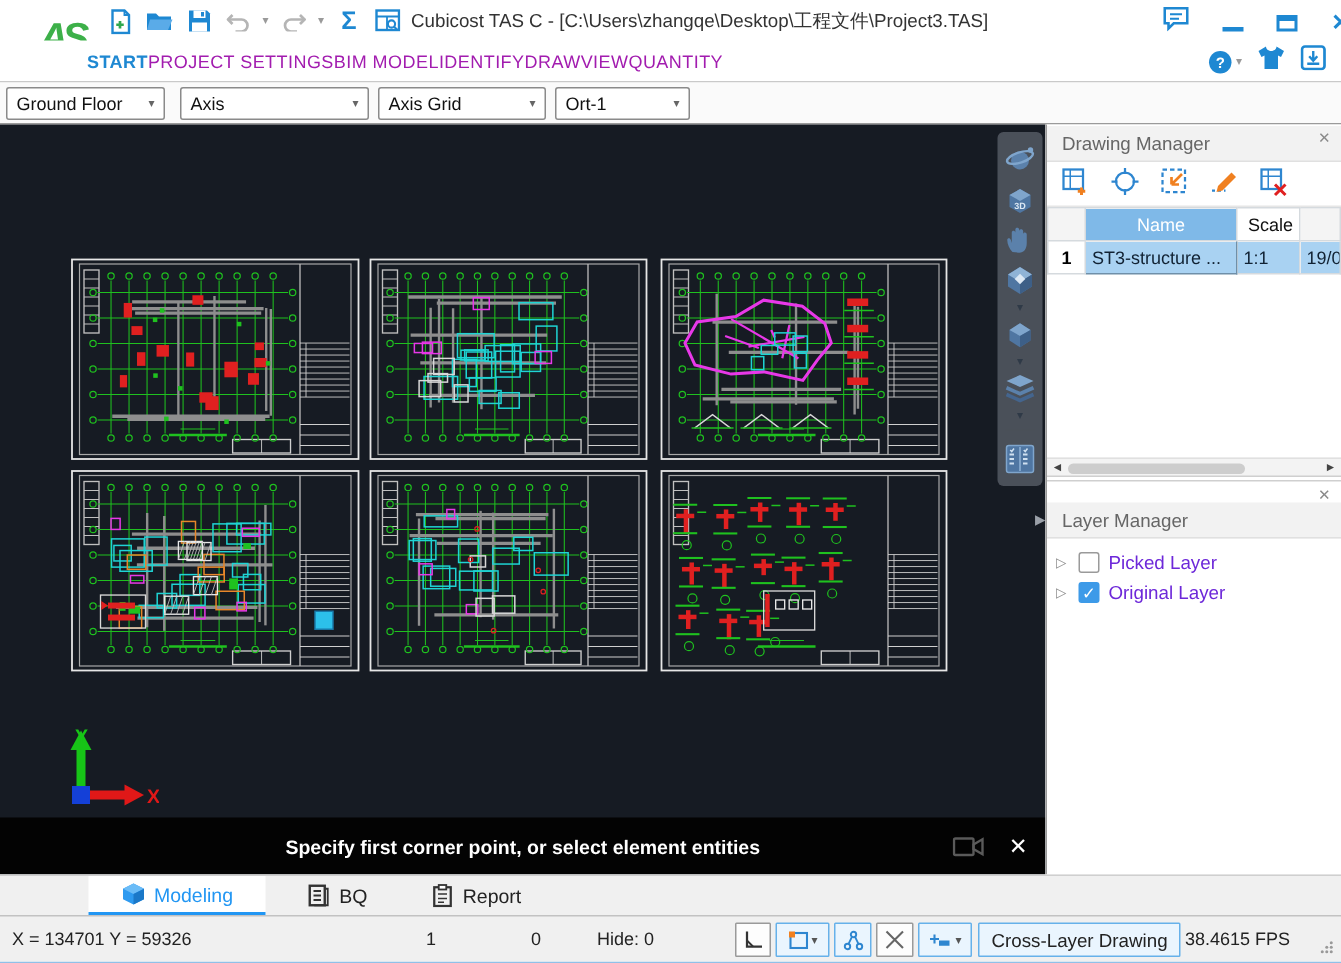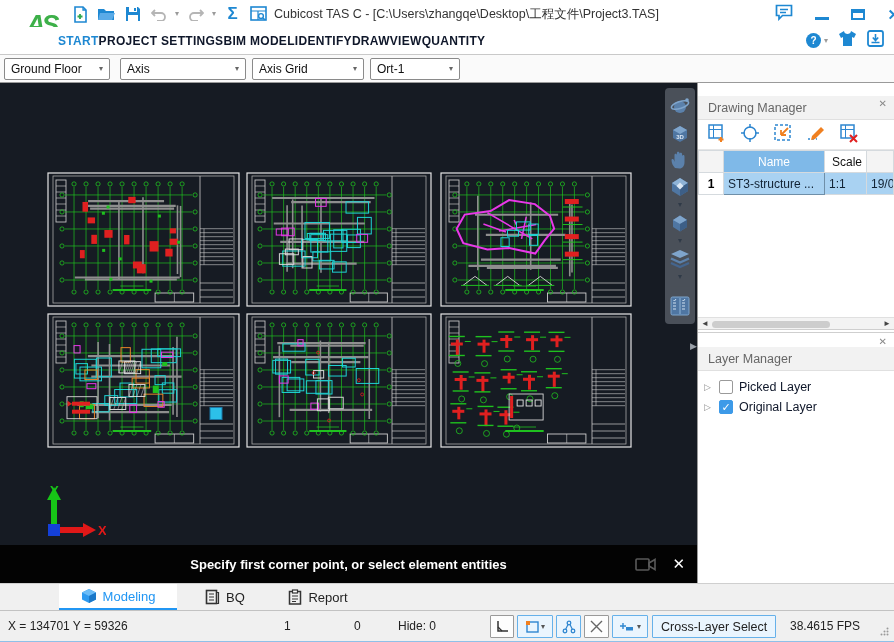--- a/index.html
+++ b/index.html
@@ -18,21 +18,21 @@
   .wtitle { position:absolute; left:258px; top:6px; font-size:12.5px; color:#333; white-space:nowrap; }
   .winctl { position:absolute; right:10px; top:4px; display:flex; gap:22px; align-items:center; }
   .minbar { width:14px; height:3px; background:#1e88d2; margin-top:8px; }
   .maxbox { width:14px; height:11px; border:2px solid #1e88d2; border-top-width:4px; }
   .closex { color:#1e88d2; font-weight:700; font-size:15px; }
 
   
   .ribbon { position:absolute; top:27px; left:0; width:894px; height:28px; background:#fff;
             display:flex; align-items:center; border-bottom:1px solid #c9c9c9; }
   .rtabs { display:flex; margin-left:58px; }
-  .rtab { font-size:12px; color:#0f172a; letter-spacing:.3px; cursor:default; white-space:nowrap;font-weight:bold; }
+  .rtab { font-size:12px; color:#a21caf; letter-spacing:.3px; cursor:default; white-space:nowrap; }
   .rtab.active { color:#1e88d2; font-weight:700; }
   .ribbon-right { position:absolute; right:10px; top:3px; display:flex; gap:10px; align-items:center; }
   .helpwrap { display:flex; align-items:center; gap:2px; }
 
   
   .toolbar { position:absolute; top:55px; left:0; width:894px; height:28px; background:#fafafa;
              border-bottom:1px solid #9a9a9a; display:flex; align-items:center; }
   .combo { height:22px; background:#fff; border:1px solid #8a8a8a; border-radius:2px;
            display:flex; align-items:center; justify-content:space-between; padding:0 6px; font-size:12px; color:#111; }
   .combo .caret { color:#666; }
@@ -75,21 +75,21 @@
   .hscroll { height:13px; background:#f3f3f3; border-top:1px solid #e0e0e0; border-bottom:1px solid #cfcfcf;
              position:relative; }
   .hthumb { position:absolute; left:14px; top:3px; width:118px; height:7px; background:#cdcdcd; border-radius:4px; }
   .harrow { position:absolute; top:1px; font-size:8px; color:#444; }
   .lm-tree { padding:6px 0 0 6px; }
   .lm-row { display:flex; align-items:center; gap:6px; height:20px; }
   .expander { color:#909090; font-size:9px; width:9px; }
   .cb { width:14px; height:14px; border:1px solid #9a9a9a; border-radius:2px; background:#fff;
         display:flex; align-items:center; justify-content:center; font-size:11px; color:#fff; }
   .cb.checked { background:#3d9ae8; border-color:#3d9ae8; }
-  .lm-label { color:#0f172a; font-size:12.5px;text-align:right; }
+  .lm-label { color:#6d28d9; font-size:12.5px;text-align:right; }
 
   
   .tabbar { position:absolute; top:583px; left:0; width:894px; height:27px; background:#f0f0f0;
             border-top:1px solid #cfcfcf; }
   .btab { position:absolute; top:0; height:26px; display:flex; align-items:center; justify-content:center;
           gap:6px; font-size:13px; color:#222; }
   .btab.active { background:#fff; border-bottom:2px solid #2196f3; color:#2196f3; }
 
   
   .statusbar { position:absolute; top:610px; left:0; width:894px; height:31px; background:#f0f0f0;
@@ -999,21 +999,21 @@
             </svg>
         </span>
         <span class="cmd-ic" style="right:12px;color:#fff;font-size:15px">✕</span>
       </div>
     </div>
 
     <div class="rightpanel">
 
       <div style="position:relative">
         <span class="sect-close" style="top:2px">✕</span>
-        <div class="sect-title" style="margin-top:13px">Drawing Manager</div>
+        <div class="sect-title" style="margin-top:1px">Drawing Manager</div>
         <div class="dm-tools">
           <span>
             <svg width="20" height="20" viewBox="0 0 20 20">
                 <rect x="2" y="2" width="13" height="13" fill="none" stroke="#2e86d0" stroke-width="1.5"></rect>
                 <path d="M2 6.5h13M6.5 2v13" stroke="#2e86d0"></path>
                 <path d="M14 14v5M11.5 16.5h5" stroke="#f08020" stroke-width="2"></path>
               </svg>
           </span>
           <span>
             <svg width="20" height="20" viewBox="0 0 20 20">
@@ -1150,21 +1150,21 @@
         </svg>
     </span>
     <span class="sbtn blue" style="left:612px;width:36px">
       <svg width="16" height="12" viewBox="0 0 16 12">
           <path d="M4 2v6M1 5h6" stroke="#2e86d0" stroke-width="1.4"></path>
           <rect x="7" y="6" width="7" height="3.5" fill="#2e86d0"></rect>
         </svg>
       <span class="caret">▾</span>
     </span>
     <span class="sbtn blue" style="left:652px">
-      <span class="crosslayer">Cross-Layer Select</span>
+      <span class="crosslayer">Cross-Layer Drawing</span>
     </span>
     <span class="sb-abs" style="left:790px">38.4615 FPS</span>
     <span class="grip">
       <svg width="9" height="9" viewBox="0 0 9 9">
           <circle cx="7.5" cy="1.5" r="1" fill="#999"></circle>
           <circle cx="7.5" cy="4.5" r="1" fill="#999"></circle>
           <circle cx="4.5" cy="4.5" r="1" fill="#999"></circle>
           <circle cx="7.5" cy="7.5" r="1" fill="#999"></circle>
           <circle cx="4.5" cy="7.5" r="1" fill="#999"></circle>
           <circle cx="1.5" cy="7.5" r="1" fill="#999"></circle>

